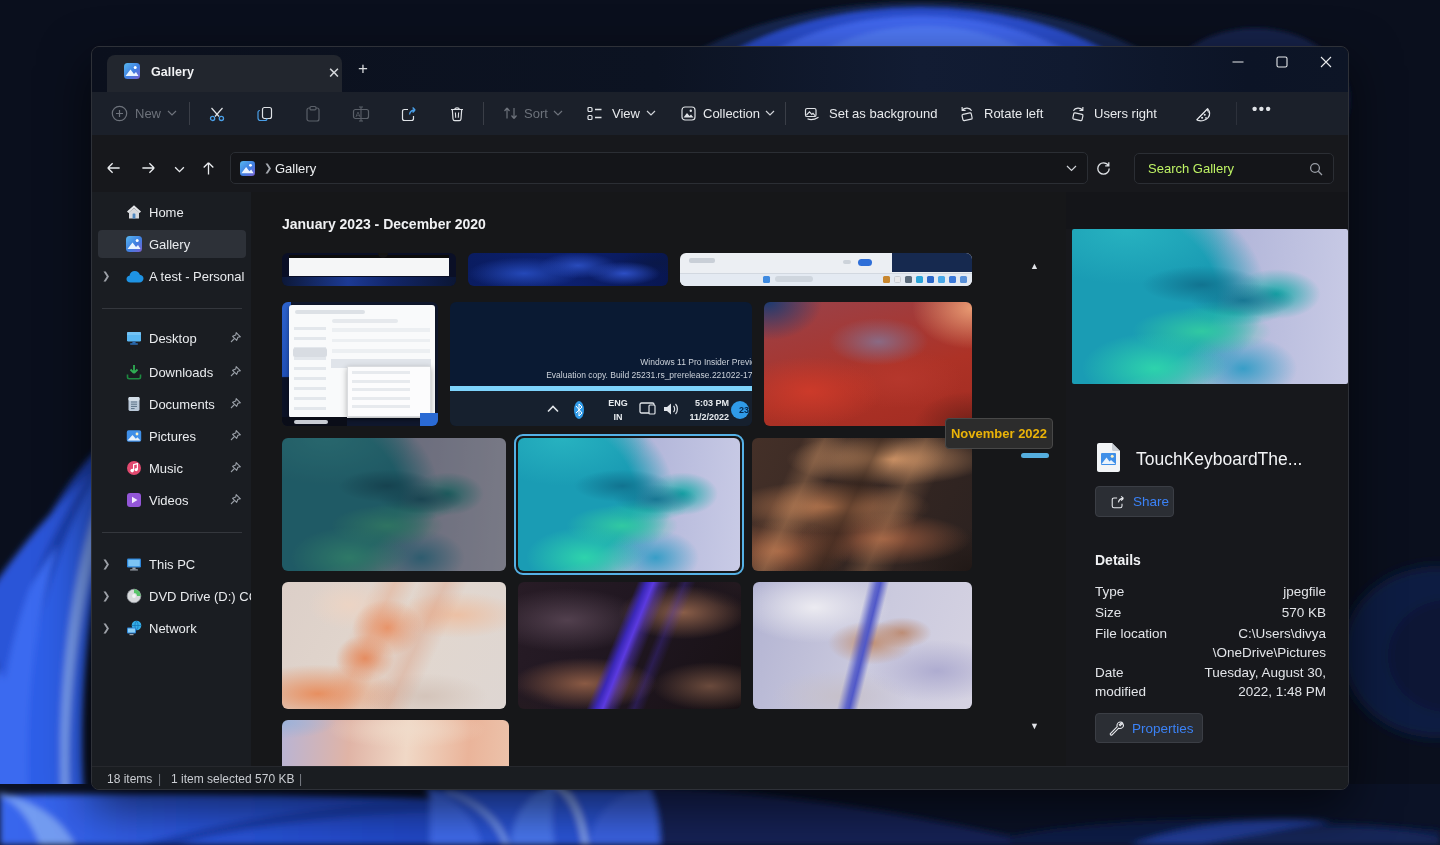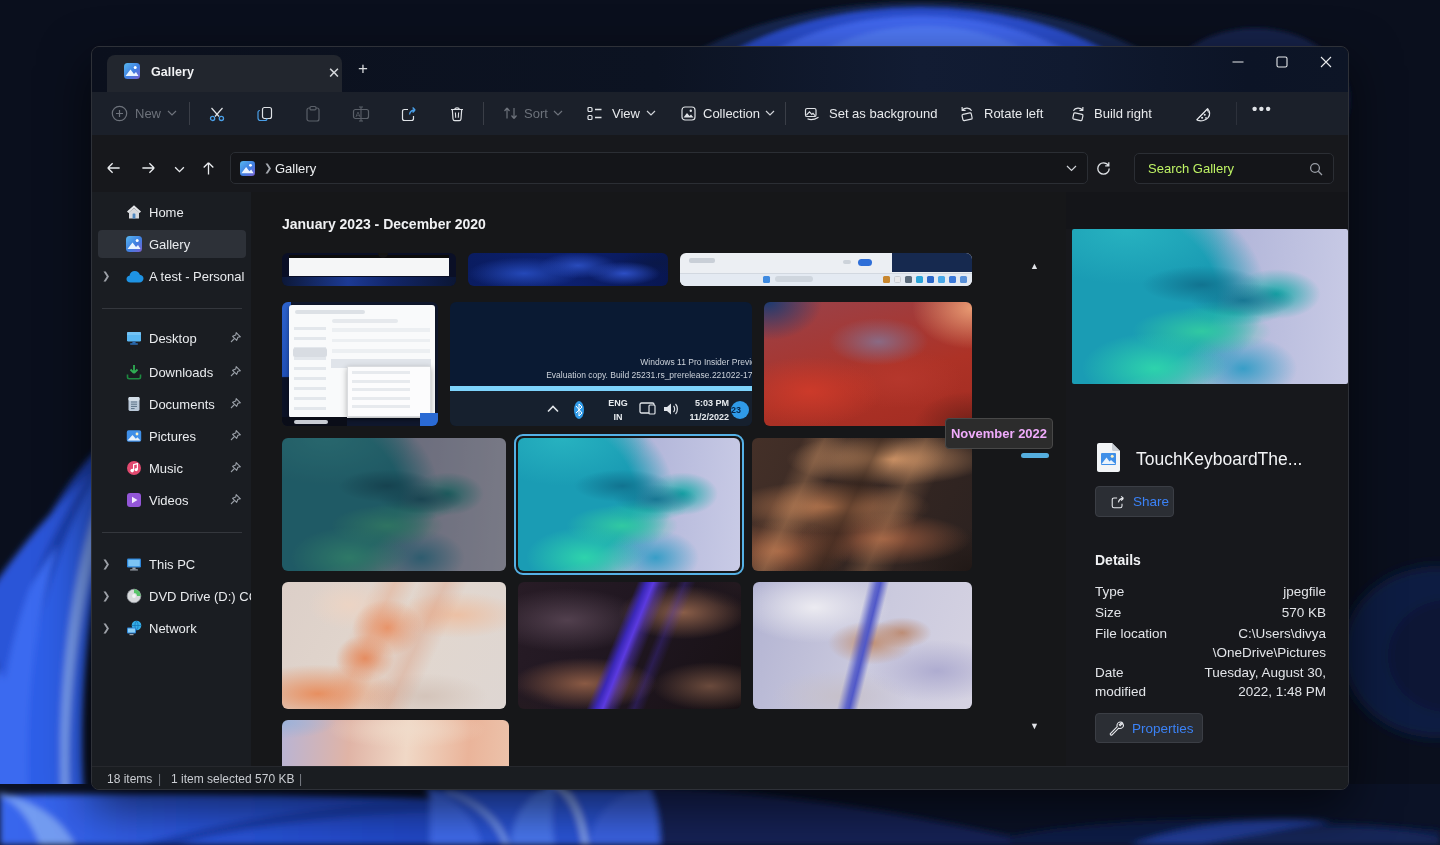--- a/index.html
+++ b/index.html
@@ -110,21 +110,21 @@
  radial-gradient(35% 60% at 95% 30%, #0a1848 0%, rgba(10,24,72,0) 60%),
  linear-gradient(100deg, #0a1c60 0%, #0c2070 50%, #081650 100%);}
 .art-orange{background:
  radial-gradient(42% 50% at 2% 0%, #1d3a70 0%, rgba(29,58,112,0) 62%),
  radial-gradient(48% 55% at 100% 5%, #e89a72 0%, rgba(232,154,114,0) 60%),
  radial-gradient(40% 32% at 55% 32%, #8a6a84 0%, rgba(138,106,132,0) 60%),
  radial-gradient(50% 40% at 22% 72%, #cc3a2a 0%, rgba(204,58,42,0) 70%),
  radial-gradient(45% 35% at 65% 62%, #b5372c 0%, rgba(181,55,44,0) 68%),
  radial-gradient(40% 40% at 100% 100%, #6e2018 0%, rgba(110,32,24,0) 70%),
  linear-gradient(165deg, #99424a 0%, #ad3226 60%, #a22c22 100%);}
-.tip{position:absolute;background:#2c2c2c;border:1px solid #484848;border-radius:4px;color:#f0abfc;font-size:13px;font-weight:700;text-align:center;}
+.tip{position:absolute;background:#2c2c2c;border:1px solid #484848;border-radius:4px;color:#eab308;font-size:13px;font-weight:700;text-align:center;}
 .scrl{position:absolute;color:#e2e4e8;font-size:9px;}
 
 .dlabel,.dvalue{position:absolute;font-size:13.5px;color:#e2e4e8;}
 .dvalue{text-align:right;}
 .btn{position:absolute;background:#2b2e34;border:1px solid #3b3e45;border-radius:4px;color:#3b82f6;font-size:13.5px;}
 </style>
 </head>
 <body>
 <div id="desk">
 <svg id="wall" width="1440" height="845" viewBox="0 0 1440 845">
@@ -297,21 +297,21 @@
     <span class="tbtxtd" style="position:absolute;top:14px;left:737px;font-size:13px;color:#e8eaed;">Set as background</span>
     <svg class="tbi" style="left:866px;" width="18" height="18" viewBox="0 0 18 18">
           <path d="M13.6 5.8 C11.8 2.6 6.8 2.2 4.3 5.2 M4.1 2 L4.2 5.5 L7.6 5.4" fill="none" stroke="#dfe2e6" stroke-width="1.2"></path>
           <rect x="4.4" y="8.6" width="9.4" height="6.4" rx="1.2" fill="none" stroke="#dfe2e6" stroke-width="1.2" transform="rotate(-12 9 11.8)"></rect>
         </svg>
     <span class="tbtxtd" style="position:absolute;top:14px;left:892px;font-size:13px;color:#e8eaed;">Rotate left</span>
     <svg class="tbi" style="left:977px;" width="18" height="18" viewBox="0 0 18 18">
           <path d="M4.4 5.8 C6.2 2.6 11.2 2.2 13.7 5.2 M13.9 2 L13.8 5.5 L10.4 5.4" fill="none" stroke="#dfe2e6" stroke-width="1.2"></path>
           <rect x="4.2" y="8.6" width="9.4" height="6.4" rx="1.2" fill="none" stroke="#dfe2e6" stroke-width="1.2" transform="rotate(12 9 11.8)"></rect>
         </svg>
-    <span class="tbtxtd" style="position:absolute;top:14px;left:1002px;font-size:13px;color:#e8eaed;">Build right</span>
+    <span class="tbtxtd" style="position:absolute;top:14px;left:1002px;font-size:13px;color:#e8eaed;">Users right</span>
     <svg class="tbi" style="left:1102px;top:13px;" width="19" height="19" viewBox="0 0 20 20">
           <path d="M3 15.5 L14.3 3.8 C16.6 6.6 17 10.6 14.9 13.4 C12.6 16.3 7.6 17.3 4.2 16.2 Z" fill="none" stroke="#dfe2e6" stroke-width="1.3" stroke-linejoin="round"></path>
           <path d="M5.3 13.2 L13.6 4.8 C14.4 5.8 14.9 6.8 15.2 8" fill="none" stroke="#dfe2e6" stroke-width="1"></path>
           <circle cx="11.3" cy="10.2" r="1.1" fill="#dfe2e6"></circle>
           <circle cx="8.5" cy="13.4" r="1.1" fill="#dfe2e6"></circle>
           <circle cx="12.6" cy="13.6" r="0.9" fill="#dfe2e6"></circle>
         </svg>
     <div class="tbsep" style="left:1144px;opacity:.6;"></div>
     <span style="position:absolute;top:8px;left:1160px;font-size:15px;letter-spacing:1.5px;color:#dfe2e6;font-weight:700;">•••</span>
   </div>
@@ -536,21 +536,21 @@
         <div style="position:absolute;left:150px;top:5px;width:36px;font-size:9px;font-weight:700;line-height:14px;color:#e6eaee;text-align:center;">ENG<br>IN</div>
         <svg style="position:absolute;left:189px;top:11px;" width="18" height="16" viewBox="0 0 18 16">
               <rect x="1" y="1" width="14" height="10" rx="1.5" fill="none" stroke="#dfe3e8" stroke-width="1.3"></rect>
               <rect x="10" y="3" width="6" height="9" rx="1" fill="#16202e" stroke="#dfe3e8" stroke-width="1.2"></rect>
             </svg>
         <svg style="position:absolute;left:213px;top:11px;" width="16" height="14" viewBox="0 0 16 14">
               <path d="M1 5 H4 L8 1.5 V12.5 L4 9 H1 Z" fill="#dfe3e8"></path>
               <path d="M10.5 4 C12 5.5 12 8.5 10.5 10 M12.5 2 C15 4.5 15 9.5 12.5 12" fill="none" stroke="#dfe3e8" stroke-width="1.2"></path>
             </svg>
         <div style="position:absolute;left:232px;top:5px;width:47px;font-size:9px;font-weight:700;line-height:14px;color:#e6eaee;text-align:right;">5:03 PM<br>11/2/2022</div>
-        <div style="position:absolute;left:281px;top:10px;width:18px;height:18px;border-radius:50%;background:#2f9ae8;color:#04254a;font-size:9px;font-weight:700;text-align:left;line-height:19px;">23</div>
+        <div style="position:absolute;left:281px;top:10px;width:18px;height:18px;border-radius:50%;background:#2f9ae8;color:#04254a;font-size:9px;font-weight:700;text-align:right;line-height:19px;">23</div>
       </div>
     </div>
     <div class="th art-orange" style="left:513px;top:110px;width:208px;height:124px;"></div>
 
     <div class="th art-teal dk" style="left:31px;top:246px;width:224px;height:133px;"></div>
     <div style="position:absolute;left:263px;top:242px;width:230px;height:141px;border:2px solid #55b1e6;border-radius:9px;">
       <div class="art-teal" style="position:absolute;left:2px;top:2px;width:222px;height:133px;border-radius:6px;"></div>
     </div>
     <div class="th art-copper" style="left:501px;top:246px;width:220px;height:133px;"></div>
 

